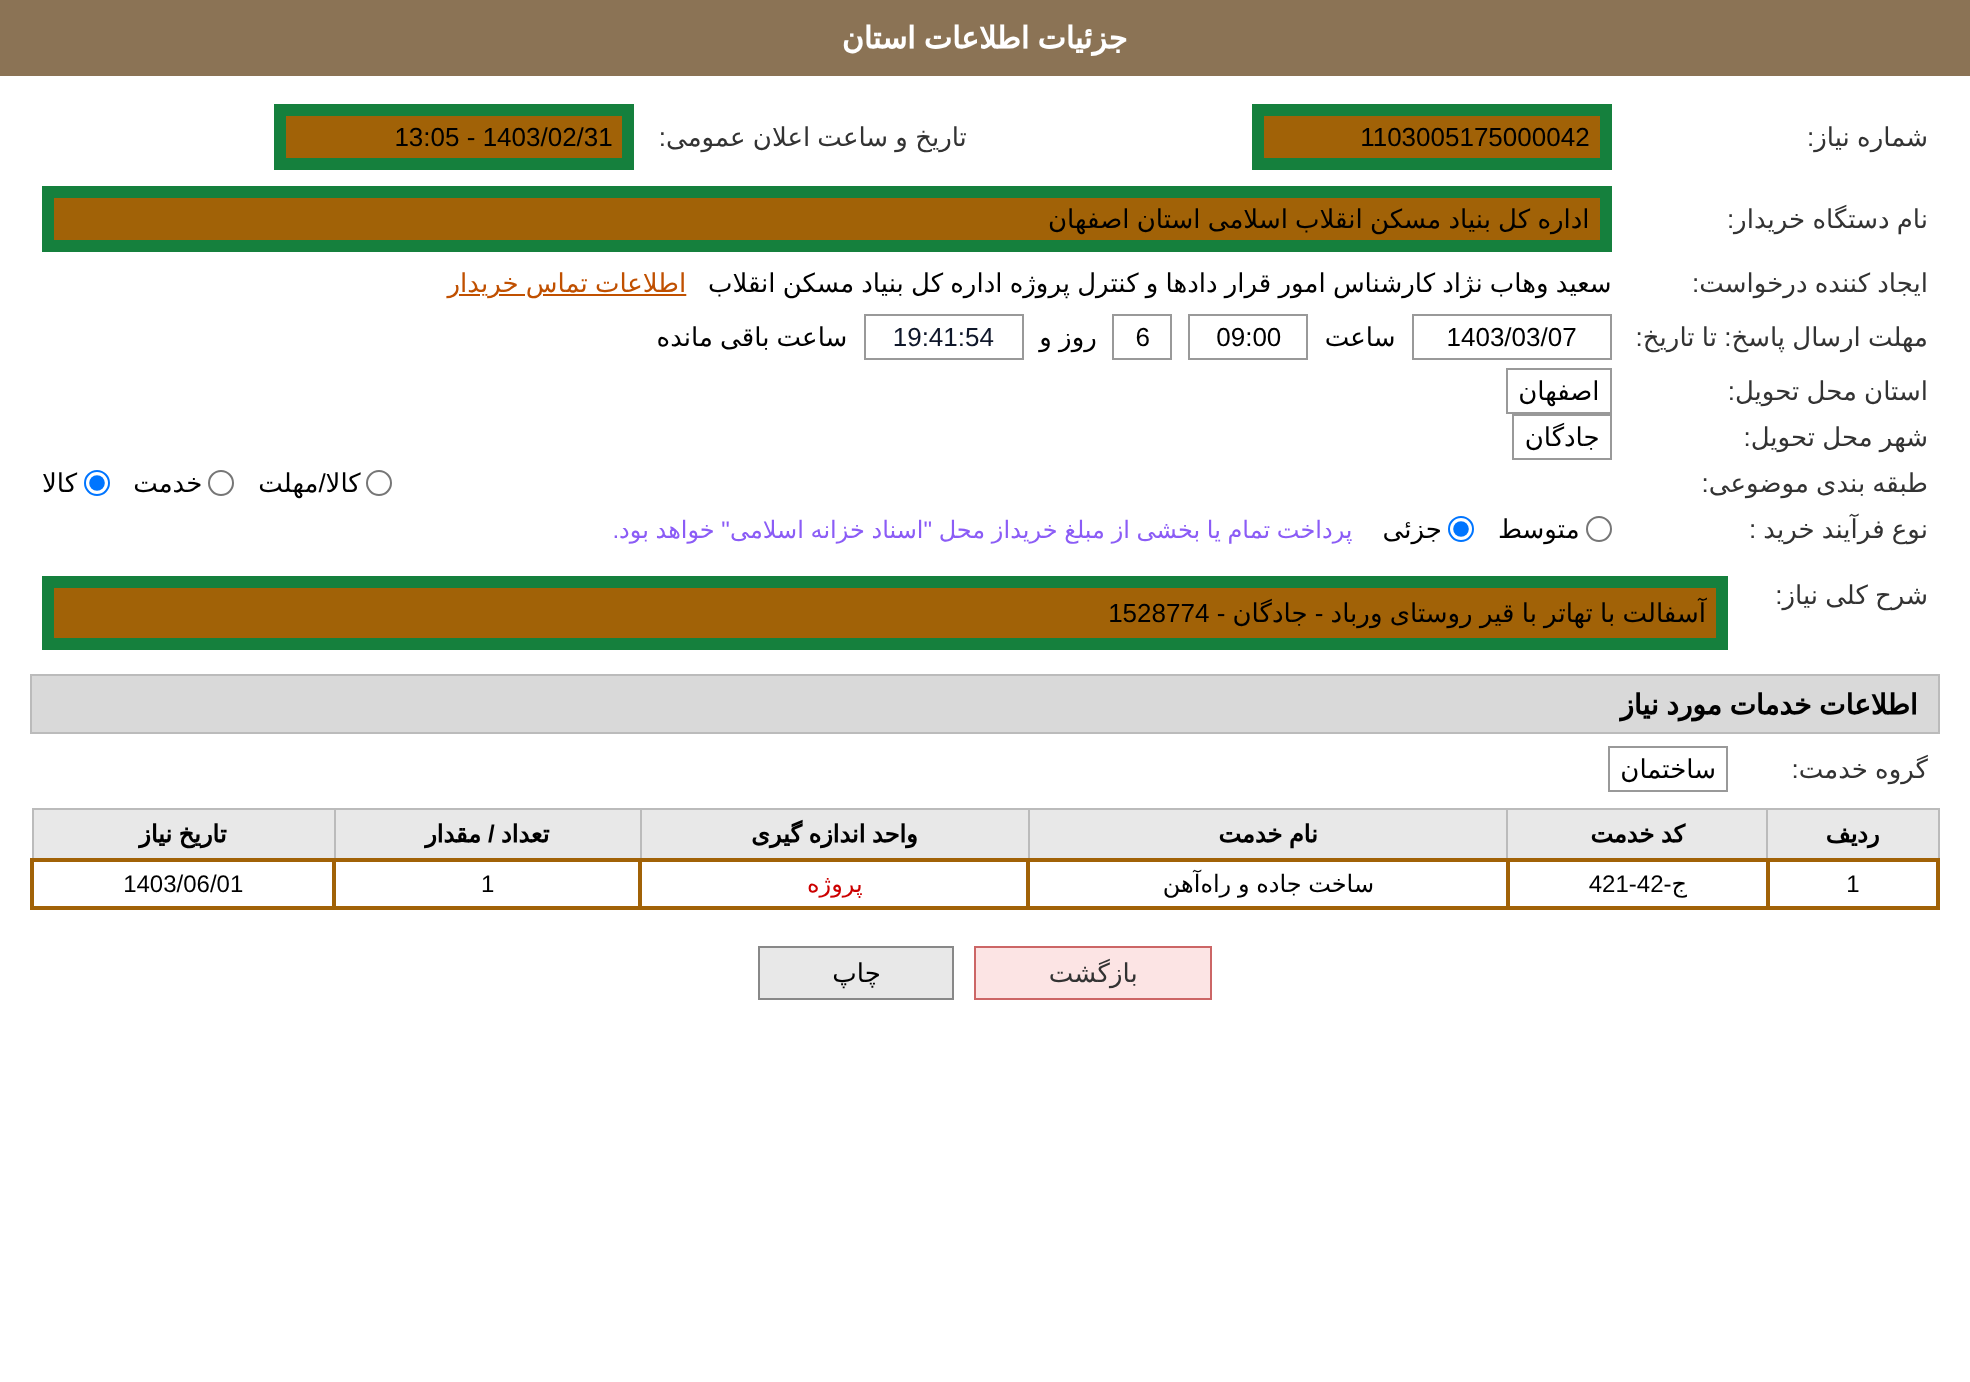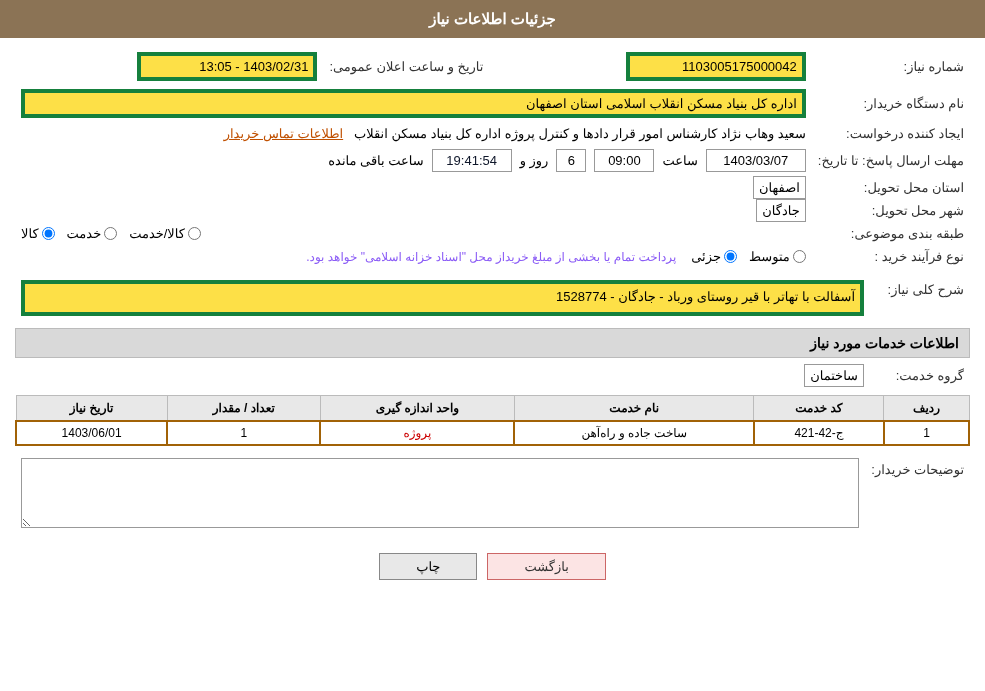--- a/index.html
+++ b/index.html
@@ -40,22 +40,22 @@
       color: #333;
       white-space: nowrap;
       text-align: right;
       font-weight: normal;
       width: 120px;
     }
     .value-cell {
       text-align: right;
     }
     .input-box {
-      border: 4px solid #15803d;
-      background: #fde047;
+      border: 6px solid #15803d;
+      background: #a16207;
       padding: 3px 5px;
       text-align: right;
       direction: rtl;
       display: inline-block;
       margin-left: 12px;
     }
     .section-title {
       background: #d9d9d9;
       padding: 6px 10px;
       font-weight: bold;
@@ -138,21 +138,21 @@
       background: #fff;
       padding: 3px 5px;
       text-align: center;
     }
   </style>
 </head>
 <body>
 
 <div class="page-container">
   <div class="header-bar">
-    <span>جزئیات اطلاعات نیاز</span>
+    <span>جزئیات اطلاعات استان</span>
   </div>
 
   <div class="content">
 
     <table class="info-table">
 
       <tbody>
           <tr>
         <td class="label-cell">شماره نیاز:</td>
         <td class="value-cell">
@@ -208,21 +208,21 @@
           <span class="small-input" style="min-width:120px;">جادگان</span>
         </td>
       </tr>
 
       <tr>
         <td class="label-cell">طبقه بندی موضوعی:</td>
         <td colspan="3" class="value-cell">
           <div class="radio-row">
             <div class="radio-item">
               <input type="radio" name="category" style="">
-              <span>کالا/خدمت</span>
+              <span>کالا/مهلت</span>
             </div>
             <div class="radio-item">
               <input type="radio" name="category" style="">
               <span>خدمت</span>
             </div>
             <div class="radio-item">
               <input type="radio" name="category" checked="" style="">
               <span>کالا</span>
             </div>
           </div>
@@ -290,29 +290,19 @@
           <td>1</td>
           <td>ج-42-421</td>
           <td>ساخت جاده و راه‌آهن</td>
           <td style="color:#c00;">پروژه</td>
           <td>1</td>
           <td>1403/06/01</td>
         </tr>
       </tbody>
     </table>
 
-    <table class="info-table">
-      <tbody>
-          <tr>
-        <td class="label-cell" style="vertical-align:top; padding-top:8px; width:100px;">توضیحات خریدار:</td>
-        <td class="value-cell">
-          <textarea class="description-box" style="min-height: 70px; width: 100%;"></textarea>
-        </td>
-      </tr>
-    </tbody>
-      </table>
 
     <div class="button-row">
       <button class="btn btn-back">بازگشت</button>
       <button class="btn btn-print">چاپ</button>
     </div>
   </div>
 </div>
 
 </body></html>

